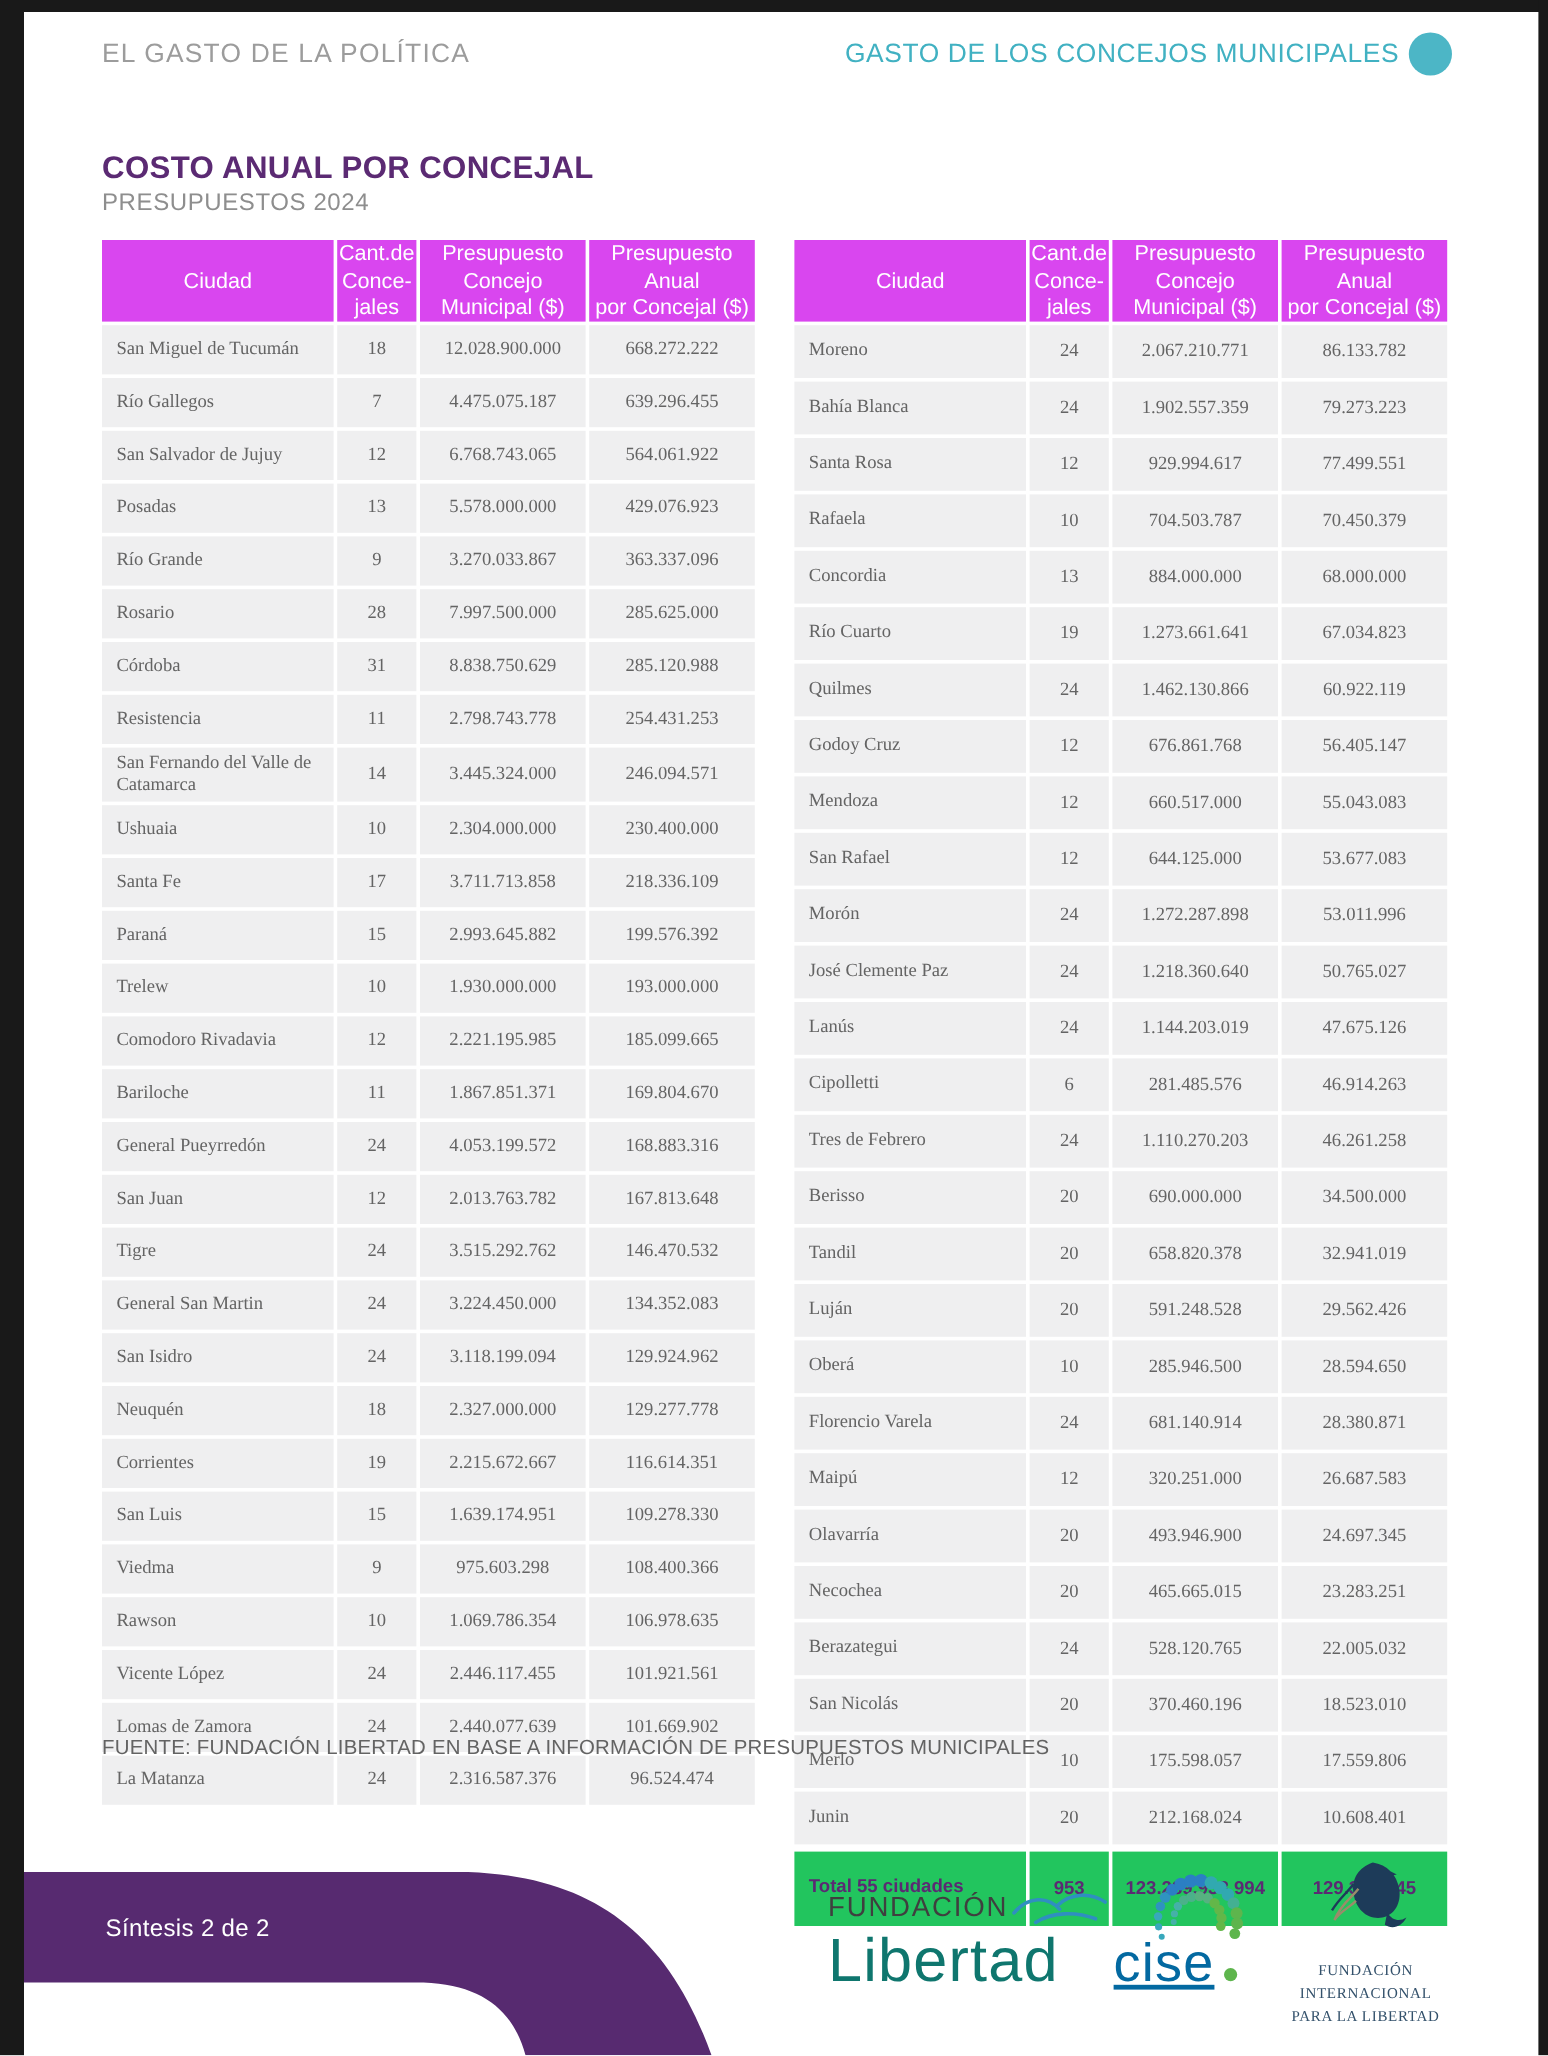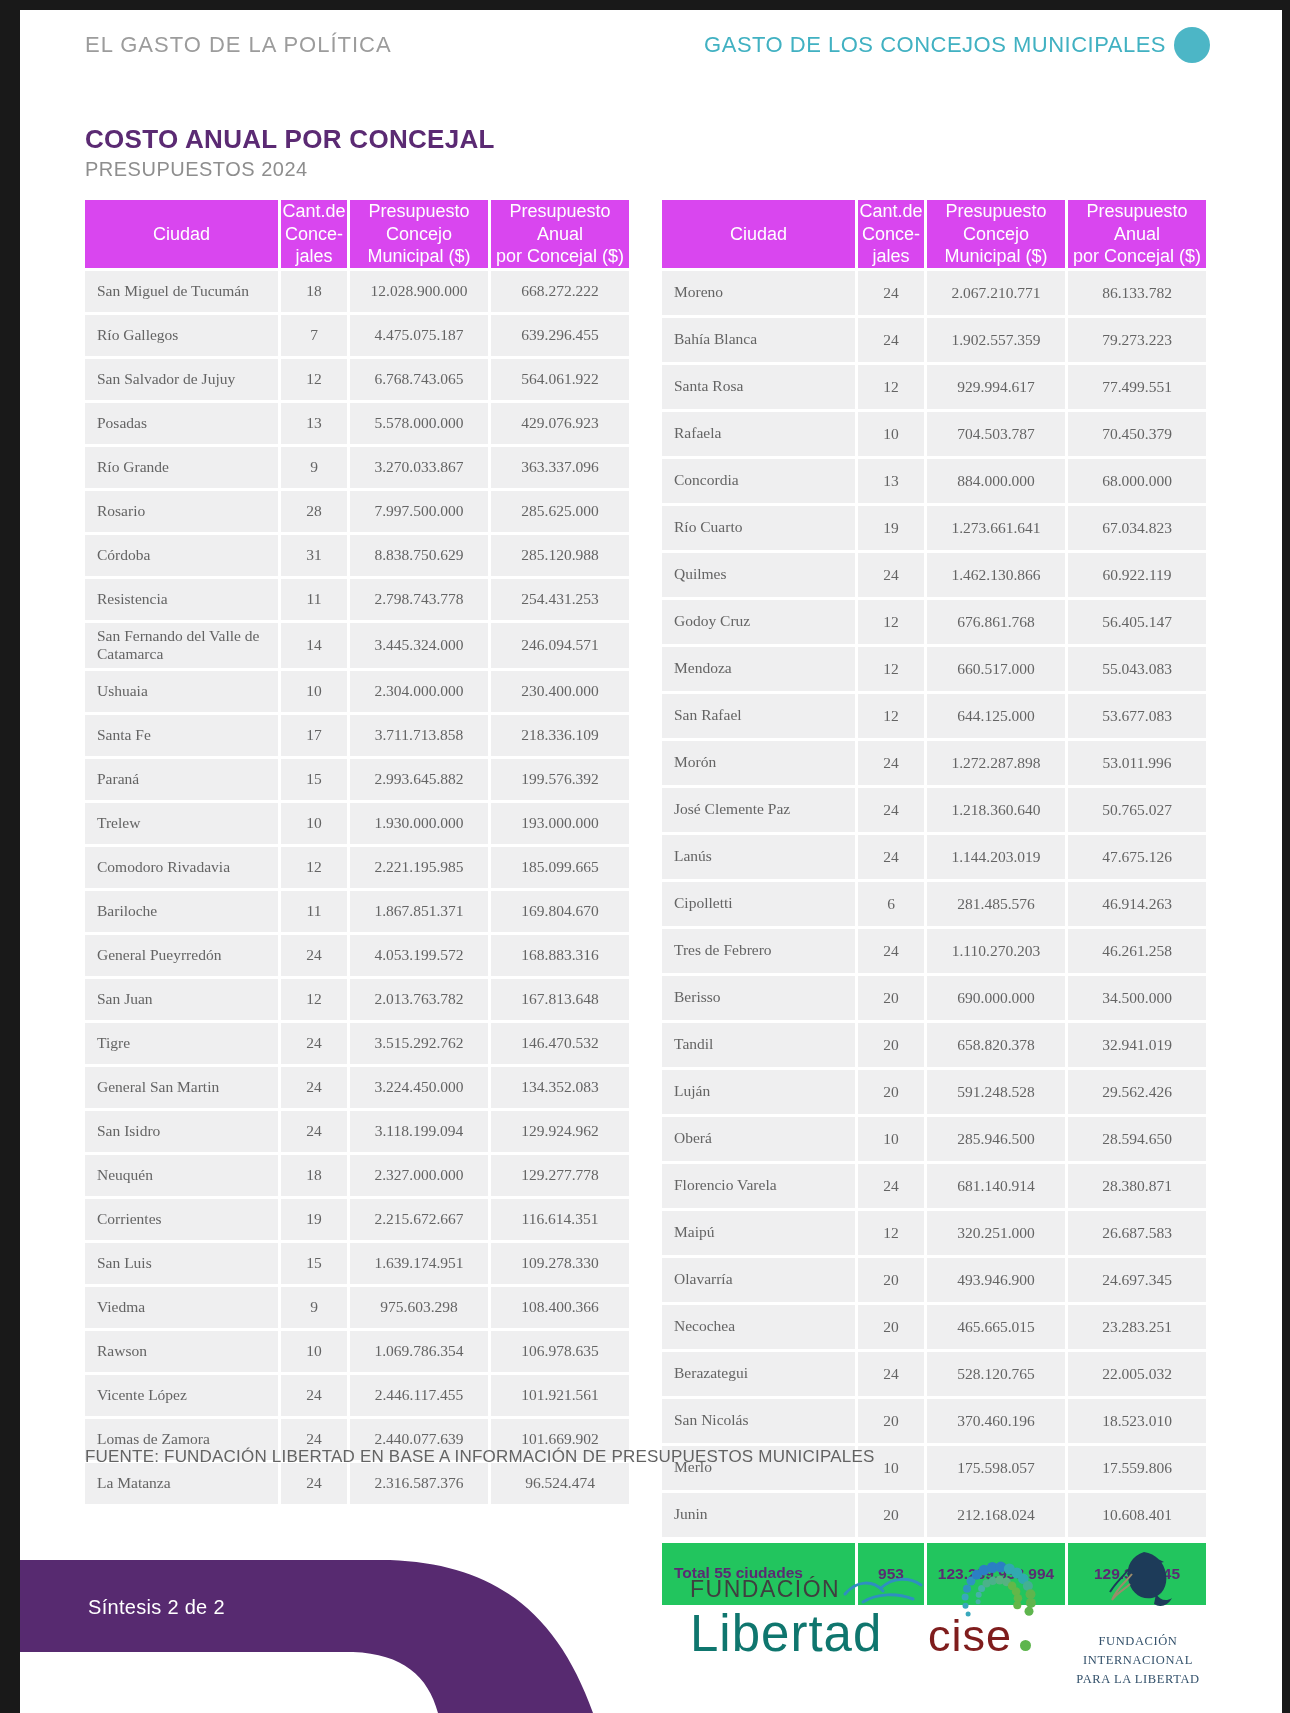--- a/index.html
+++ b/index.html
@@ -40,21 +40,21 @@
   
   .swoosh{position:absolute;left:0;top:1540px;z-index:2;}
   .sintesis{position:absolute;left:88px;top:1596px;z-index:3;color:#ffffff;font-size:20px;letter-spacing:.3px;}
 
   
   .logo-fl{position:absolute;left:690px;top:1572px;width:240px;z-index:3;}
   .logo-fl .row1{display:flex;align-items:center;gap:1px;}
   .logo-fl .fl-line1{font-size:23px;color:#3f3f3f;letter-spacing:1.5px;}
   .logo-fl .fl-line2{font-size:51px;color:#0f766e;letter-spacing:1px;margin-top:-2px;}
   .logo-cise{position:absolute;left:928px;top:1548px;width:118px;height:120px;z-index:3;}
-  .logo-cise .cise-text{position:absolute;left:0px;top:62px;font-size:45px;color:#7f1d1d;letter-spacing:1px;}
+  .logo-cise .cise-text{position:absolute;left:0px;top:62px;font-size:45px;color:#0369a1;letter-spacing:1px;text-decoration:underline;}
   .logo-cise .cise-green-dot{position:absolute;left:92px;top:92px;width:11px;height:11px;border-radius:50%;background:#5eb54d;}
   .logo-fil{position:absolute;left:1048px;top:1548px;width:180px;z-index:3;text-align:center;}
   .logo-fil .fil-caption{font-family:"Liberation Serif","DejaVu Serif",serif;font-size:12.5px;color:#33516b;
                          letter-spacing:.6px;line-height:1.5;}
 </style>
 </head>
 <body>
 
 <div class="page">
 

